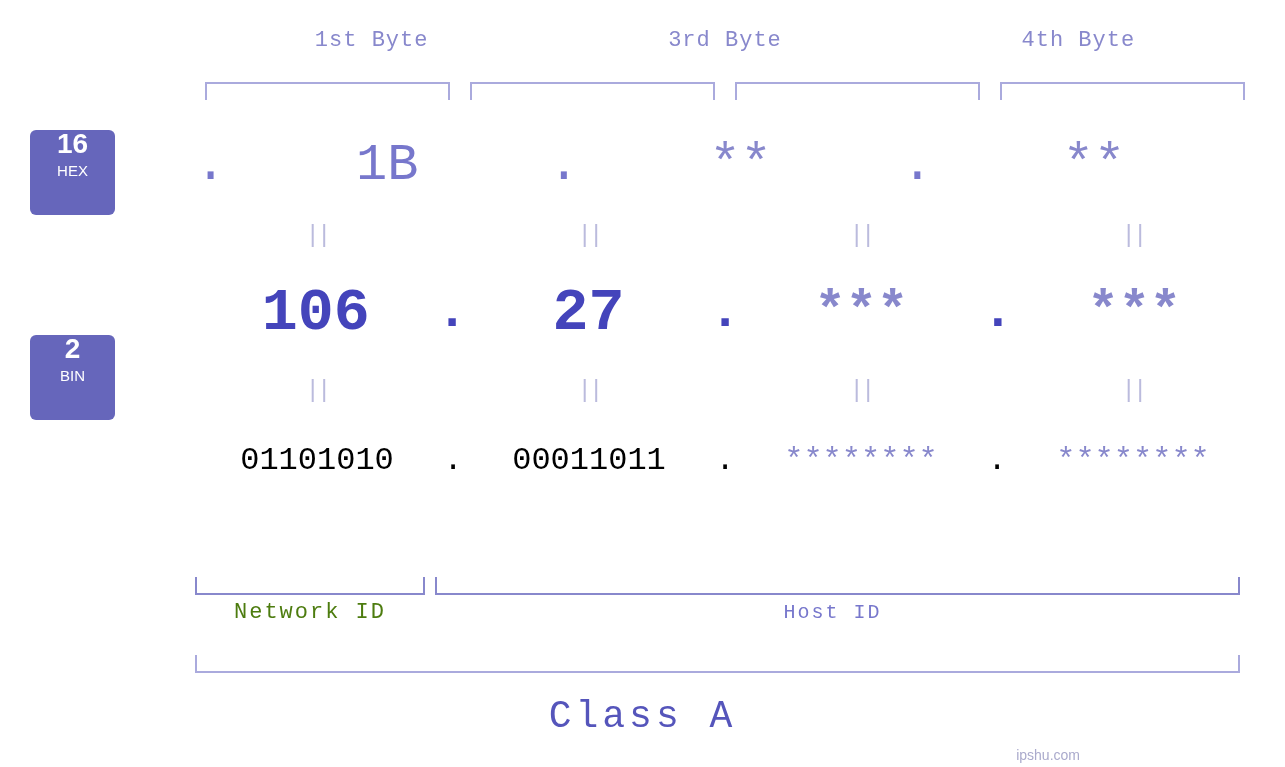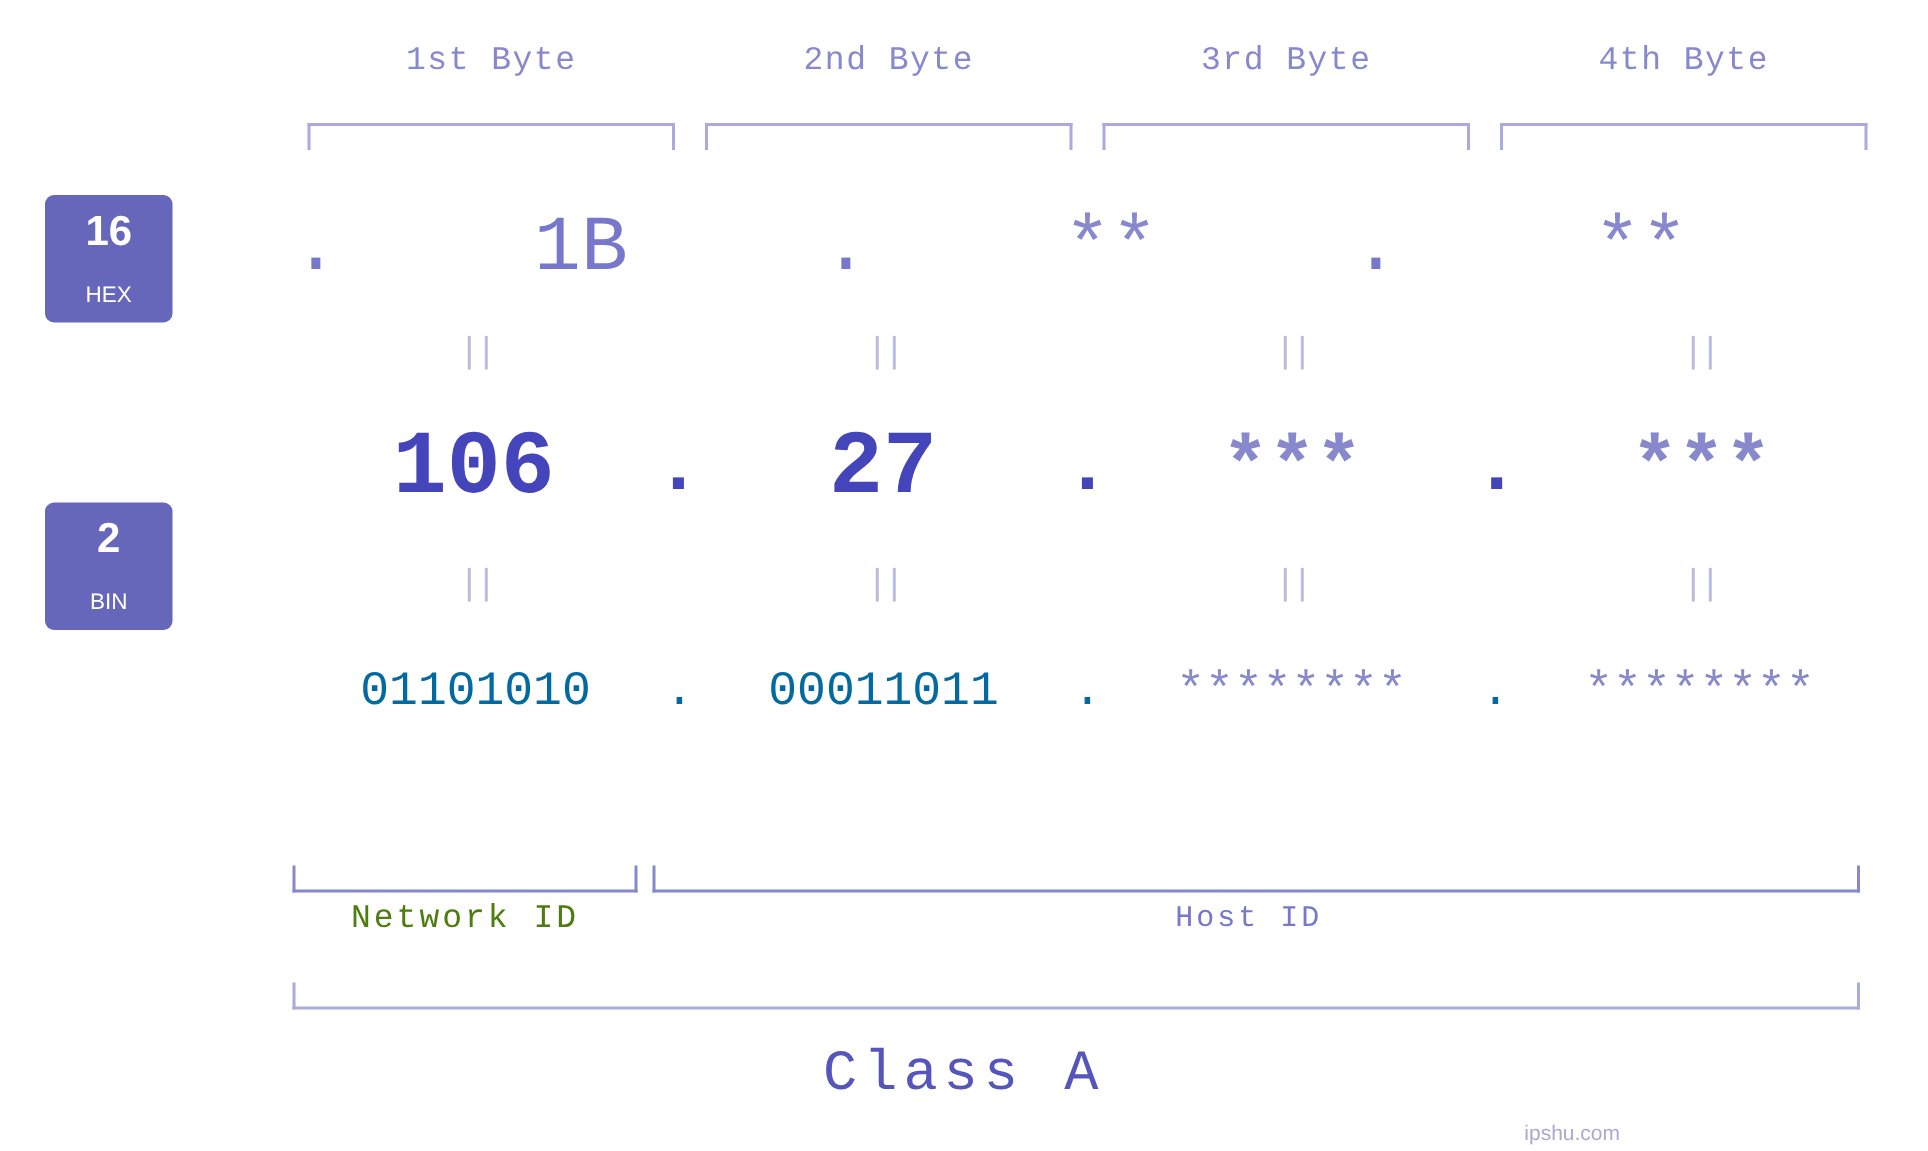--- a/index.html
+++ b/index.html
@@ -68,54 +68,53 @@
     }
 
     .base-label {
       width: 85px;
       height: 85px;
       background: #6666bb;
       border-radius: 6px;
       display: flex;
       flex-direction: column;
       align-items: center;
-      justify-content: center;
       color: #fff;
     }
 
     .base-number {
       font-size: 28px;
       font-weight: bold;
       font-family: Arial, sans-serif;
       line-height: 1;
     }
 
     .base-name {
       font-size: 15px;
       font-family: Arial, sans-serif;
-      margin-top: 20px;
+      margin-top: 4px;
     }
 
     .val-hex {
       font-size: 52px;
       color: #7777cc;
       font-family: 'Courier New', monospace;
       font-weight: normal;
     }
 
     .val-dec {
       font-size: 60px;
       color: #4444bb;
       font-family: 'Courier New', monospace;
       font-weight: bold;
     }
 
     .val-bin {
       font-size: 32px;
-      color: #0369a1;
+      color: #000000;
       font-family: 'Courier New', monospace;
     }
 
     .val-masked {
       color: #8888cc;
     }
 
     
     .bottom-brackets {
       position: absolute;
@@ -245,21 +244,20 @@
       flex: 0 0 28px;
     }
   </style>
 </head>
 <body>
 
 <div class="main-container">
 
   <div class="byte-headers">
     <div class="byte-header">1st Byte</div>
-    <div class="byte-header">2nd Byte</div>
     <div class="byte-header">3rd Byte</div>
     <div class="byte-header">4th Byte</div>
   </div>
 
   <div class="bracket-row">
     <div class="bracket"></div>
     <div class="bracket"></div>
     <div class="bracket"></div>
     <div class="bracket"></div>
   </div>

